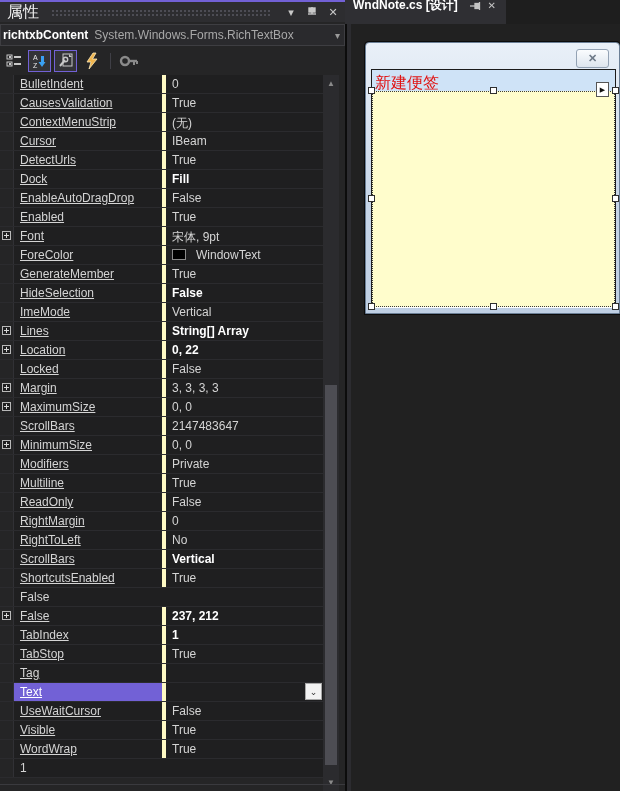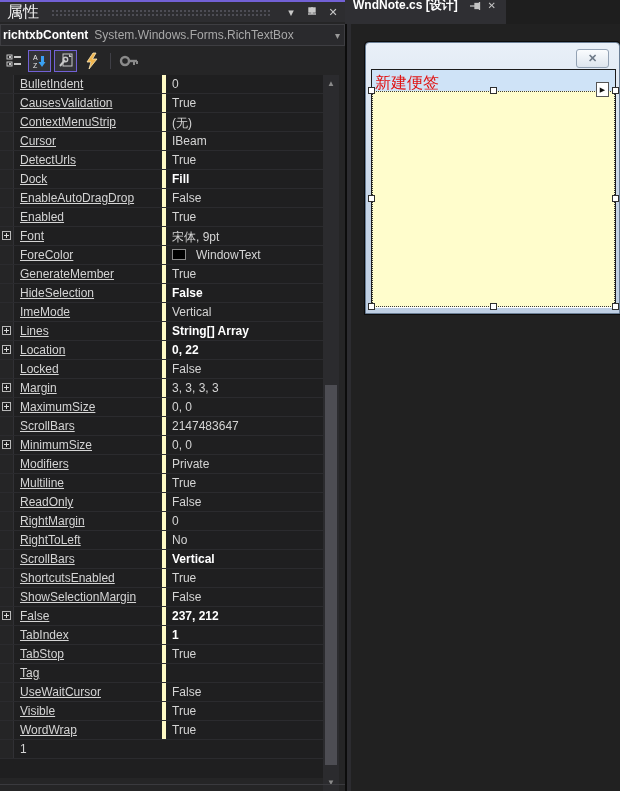--- a/index.html
+++ b/index.html
@@ -389,21 +389,20 @@
   <div class="prop-row">
     <span class="cell-gutter"></span>
     <span class="cell-name">ShortcutsEnabled</span>
     <span class="cell-value">
           <span class="value-text">True</span>
         </span>
   </div>
 
   <div class="prop-row">
     <span class="cell-gutter"></span>
-    <span class="cell-name">ShowSelectionMargin</span>
     <span class="cell-value">
           <span class="value-text">False</span>
         </span>
   </div>
 
   <div class="prop-row bold">
     <span class="cell-gutter">
           <span class="expander"></span>
         </span>
     <span class="cell-name">False</span>
@@ -429,20 +428,28 @@
   </div>
 
   <div class="prop-row">
     <span class="cell-gutter"></span>
     <span class="cell-name">Tag</span>
     <span class="cell-value">
           <span class="value-text"></span>
         </span>
   </div>
 
+  <div class="prop-row selected">
+    <span class="cell-gutter"></span>
+    <span class="cell-name">Text</span>
+    <span class="cell-value">
+          <span class="value-text"></span>
+          <span class="value-dropdown">⌄</span>
+        </span>
+  </div>
 
   <div class="prop-row">
     <span class="cell-gutter"></span>
     <span class="cell-name">UseWaitCursor</span>
     <span class="cell-value">
           <span class="value-text">False</span>
         </span>
   </div>
 
   <div class="prop-row">

